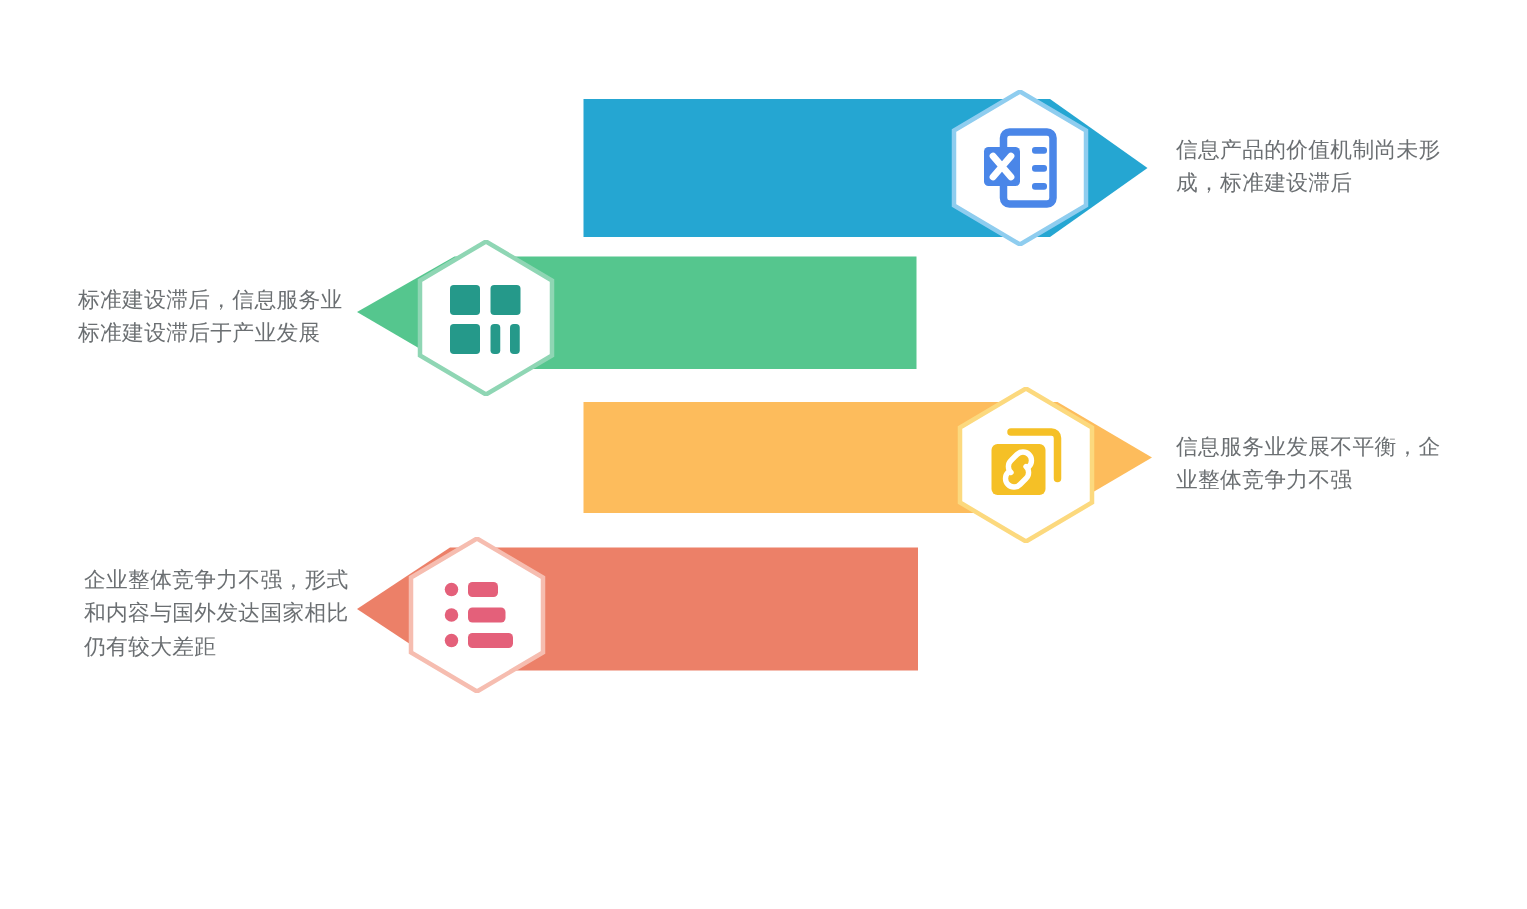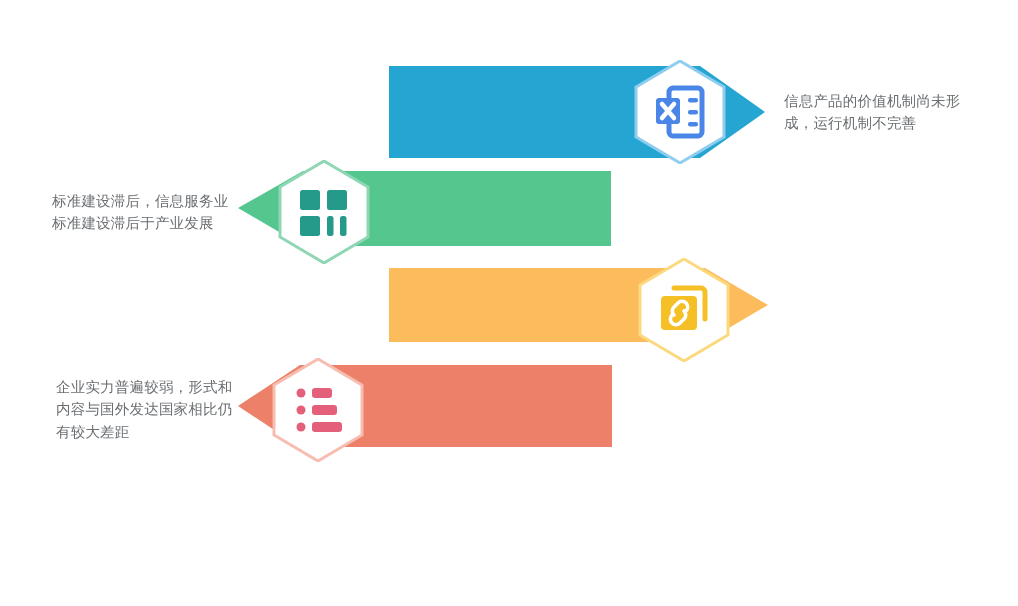--- a/index.html
+++ b/index.html
@@ -96,21 +96,21 @@
         <rect x="35" y="28" width="33" height="48" rx="4" fill="none" stroke="#4a86e8" stroke-width="5"></rect>
 
         <rect x="54" y="38" width="10" height="4.5" rx="2" fill="#4a86e8"></rect>
         <rect x="54" y="50" width="10" height="4.5" rx="2" fill="#4a86e8"></rect>
         <rect x="54" y="62" width="10" height="4.5" rx="2" fill="#4a86e8"></rect>
 
         <rect x="22" y="38" width="24" height="26" rx="3" fill="#4a86e8"></rect>
         <path d="M28,44 L40,58 M40,44 L28,58" stroke="#ffffff" stroke-width="4.5" stroke-linecap="round"></path>
       </svg>
     </div>
-    <div class="caption caption-right">信息产品的价值机制尚未形成，运行机制不完善</div>
+    <div class="caption caption-right">信息产品的价值机制尚未形成，标准建设滞后</div>
   </div>
 
   <div class="row row-2">
     <svg class="arrow-svg" viewBox="0 0 1018 104">
       <path d="M611,11 L611,86 L303,86 L238,48 L303,11 Z" fill="#55c68e"></path>
     </svg>
     <div class="hex-badge">
       <svg viewBox="0 0 92 104">
         <polygon points="46,1 90,27 90,77 46,103 2,77 2,27" fill="#ffffff" stroke="#8fd6b4" stroke-width="3"></polygon>
         <rect x="22" y="30" width="20" height="20" rx="2.5" fill="#25998a"></rect>
@@ -132,33 +132,34 @@
         <polygon points="46,1 90,27 90,77 46,103 2,77 2,27" fill="#ffffff" stroke="#fcd97e" stroke-width="3"></polygon>
 
         <path d="M36,30 h27 a4,4 0 0 1 4,4 v27" fill="none" stroke="#f5c026" stroke-width="5" stroke-linecap="round"></path>
 
         <rect x="23" y="38" width="36" height="34" rx="4" fill="#f5c026"></rect>
 
         <path d="M36,57 a5.5,5.5 0 0 1 0,-8 l4,-4 a5.5,5.5 0 0 1 8,8" fill="none" stroke="#ffffff" stroke-width="3.6" stroke-linecap="round"></path>
         <path d="M46,53 a5.5,5.5 0 0 1 0,8 l-4,4 a5.5,5.5 0 0 1 -8,-8" fill="none" stroke="#ffffff" stroke-width="3.6" stroke-linecap="round"></path>
       </svg>
     </div>
+    <div class="caption caption-right">信息服务业发展不平衡，企业整体竞争力不强</div>
   </div>
 
   <div class="row row-4">
     <svg class="arrow-svg" viewBox="0 0 1018 104">
       <path d="M612,7 L612,89 L300,89 L238,48 L300,7 Z" fill="#ec8068"></path>
     </svg>
     <div class="hex-badge">
       <svg viewBox="0 0 92 104">
         <polygon points="46,1 90,27 90,77 46,103 2,77 2,27" fill="#ffffff" stroke="#f6bdb0" stroke-width="3"></polygon>
         <circle cx="29" cy="35" r="4.5" fill="#e4607a"></circle>
         <circle cx="29" cy="52" r="4.5" fill="#e4607a"></circle>
         <circle cx="29" cy="69" r="4.5" fill="#e4607a"></circle>
         <rect x="40" y="30" width="20" height="10" rx="3" fill="#e4607a"></rect>
         <rect x="40" y="47" width="25" height="10" rx="3" fill="#e4607a"></rect>
         <rect x="40" y="64" width="30" height="10" rx="3" fill="#e4607a"></rect>
       </svg>
     </div>
-    <div class="caption caption-left">企业实力普遍较弱，形式和内容与国外发达国家相比仍有较大差距</div>
+    <div class="caption caption-left">企业整体竞争力不强，形式和内容与国外发达国家相比仍有较大差距</div>
   </div>
 
 </div>
 
 </body></html>

